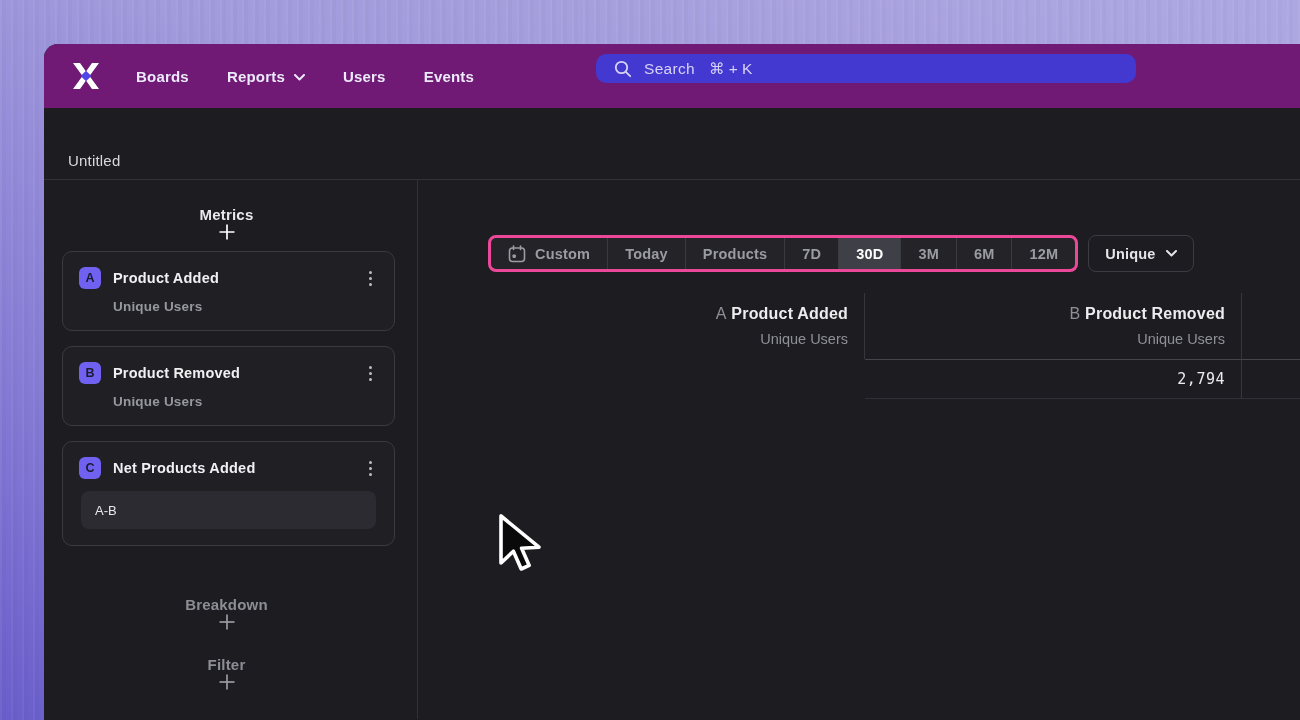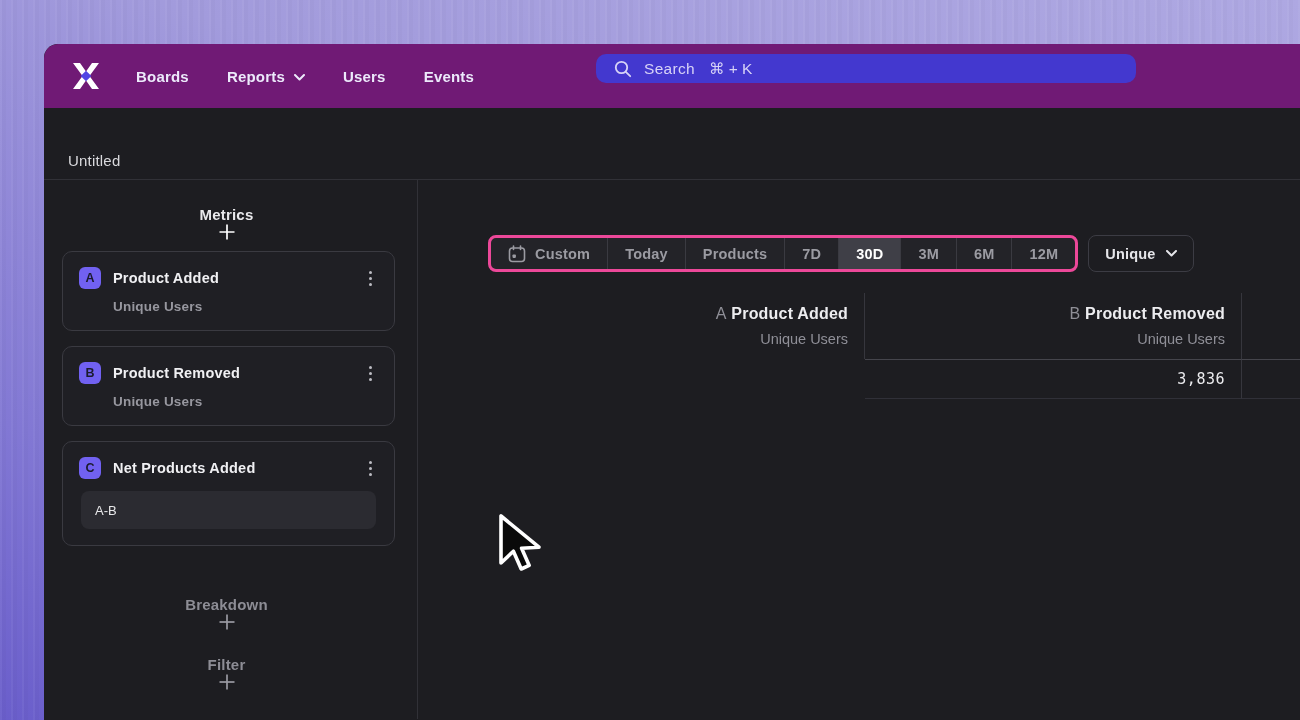--- a/index.html
+++ b/index.html
@@ -287,21 +287,21 @@
               <div class="head-sub">Unique Users</div>
             </div>
           </div>
           <div class="result-col">
             <div class="col-head">
               <div class="head-line1">
                 <span class="head-prefix">B</span><span class="head-title">Product Removed</span>
               </div>
               <div class="head-sub">Unique Users</div>
             </div>
-            <div class="col-val">3,836</div>
+            <div class="col-val">2,794</div>
           </div>
           <div class="result-col stub">
             <div class="col-head"></div>
             <div class="col-val"></div>
           </div>
         </div>
 
       </div>
     </div>
   </div>

